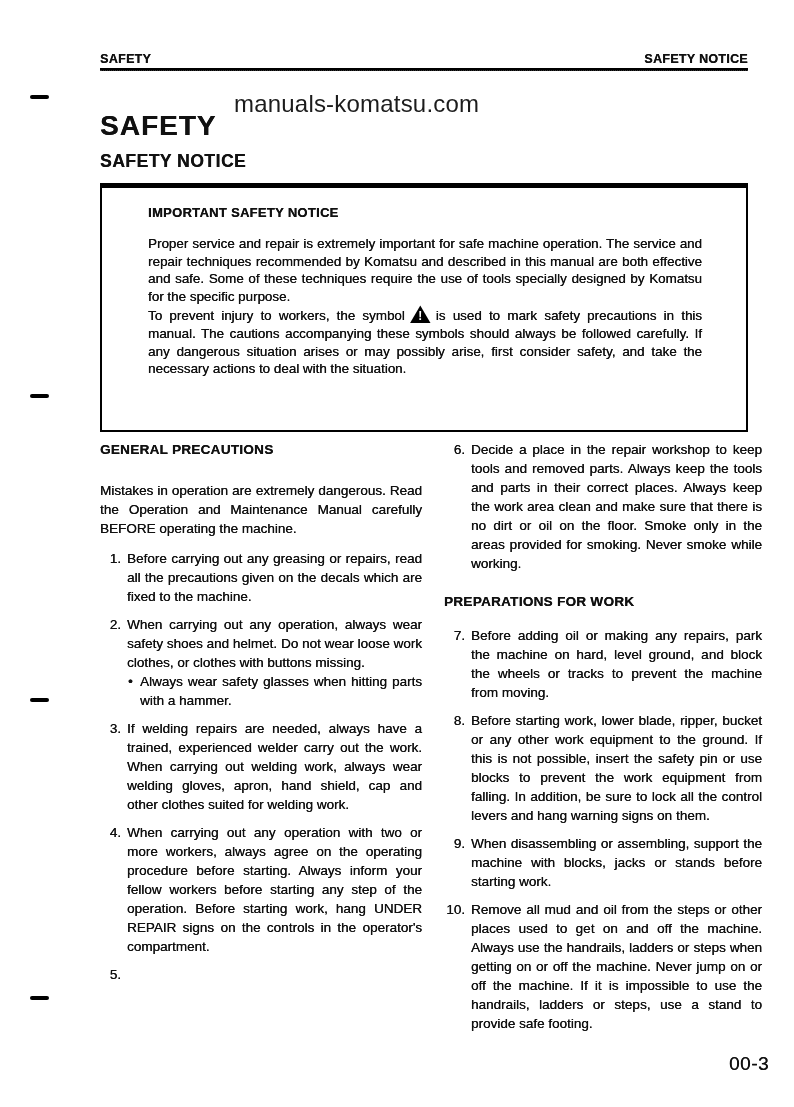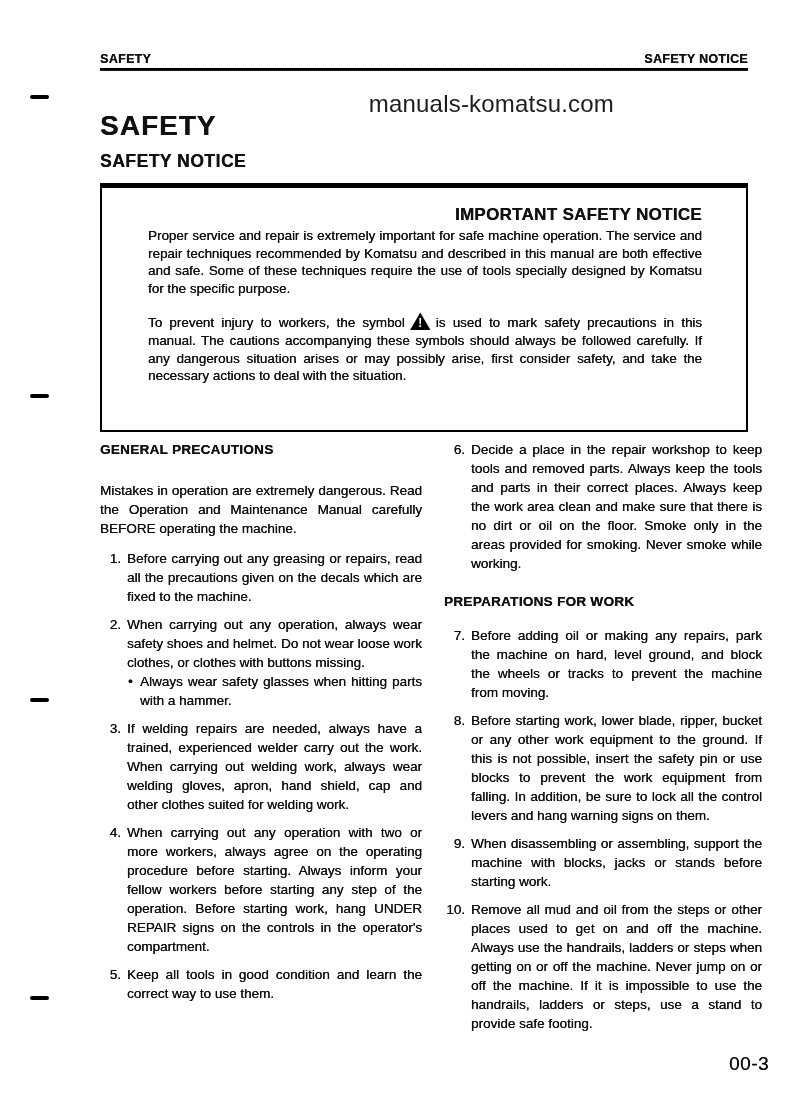--- a/index.html
+++ b/index.html
@@ -27,47 +27,46 @@
     font-size:12.5px; font-weight:bold; letter-spacing:0.3px;
   }
   .header-rule {
     position:absolute; left:100px; top:68px; width:648px; height:3px;
     background:#000;
     border-bottom:1px dotted #333;
   }
 
   .watermark {
     position:absolute; left:234px; top:90px; width:380px;
-    text-align:right; font-size:24px; color:#1c1c1c;
+    text-align:left; font-size:24px; color:#1c1c1c;
     text-shadow:none; letter-spacing:0.2px;
   }
 
   .page-title {
     position:absolute; left:100px; top:110px;
     font-size:28px; font-weight:bold; letter-spacing:1px;
   }
   .page-subtitle {
     position:absolute; left:100px; top:151px;
     font-size:17.5px; font-weight:bold; letter-spacing:0.5px;
   }
 
   .notice-box {
     position:absolute; left:100px; top:183px; width:648px; height:249px;
     border:2px solid #000; border-top-width:5px;
     padding:17px 44px 0 46px;
   }
   .notice-heading {
-    font-size:17px; font-weight:bold; letter-spacing:0.3px;
-    margin-bottom:2px;
-    text-align:right;
+    font-size:13px; font-weight:bold; letter-spacing:0.3px;
+    margin-bottom:15px;
   }
   .notice-para {
     font-size:13.4px; line-height:17.6px; text-align:justify;
   }
-  .notice-para + .notice-para { margin-top:15px; }
+  .notice-para + .notice-para { }
 
   .warning-tri {
     display:inline-block; position:relative;
     width:21px; height:18px; margin:0 5px; vertical-align:-3px;
     background:#000;
     clip-path:polygon(50% 0%, 0% 100%, 100% 100%);
   }
   .warning-tri::after {
     content:"!";
     position:absolute; left:50%; bottom:0px; transform:translateX(-50%);
@@ -153,21 +152,20 @@
       <span>If welding repairs are needed, always have a trained, experienced welder carry out the work. When carrying out welding work, always wear welding gloves, apron, hand shield, cap and other clothes suited for welding work.</span>
     </div>
 
     <div class="list-item">
       <span class="item-num">4.</span>
       <span>When carrying out any operation with two or more workers, always agree on the operating procedure before starting. Always inform your fellow workers before starting any step of the operation. Before starting work, hang UNDER REPAIR signs on the controls in the operator's compartment.</span>
     </div>
 
     <div class="list-item">
       <span class="item-num">5.</span>
-      <span>Keep all tools in good condition and learn the correct way to use them.</span>
     </div>
   </div>
 
   <div class="col col-right">
     <div class="list-item">
       <span class="item-num">6.</span>
       <span>Decide a place in the repair workshop to keep tools and removed parts. Always keep the tools and parts in their correct places. Always keep the work area clean and make sure that there is no dirt or oil on the floor. Smoke only in the areas provided for smoking. Never smoke while working.</span>
     </div>
 
     <div class="section-heading prep-heading">PREPARATIONS FOR WORK</div>

